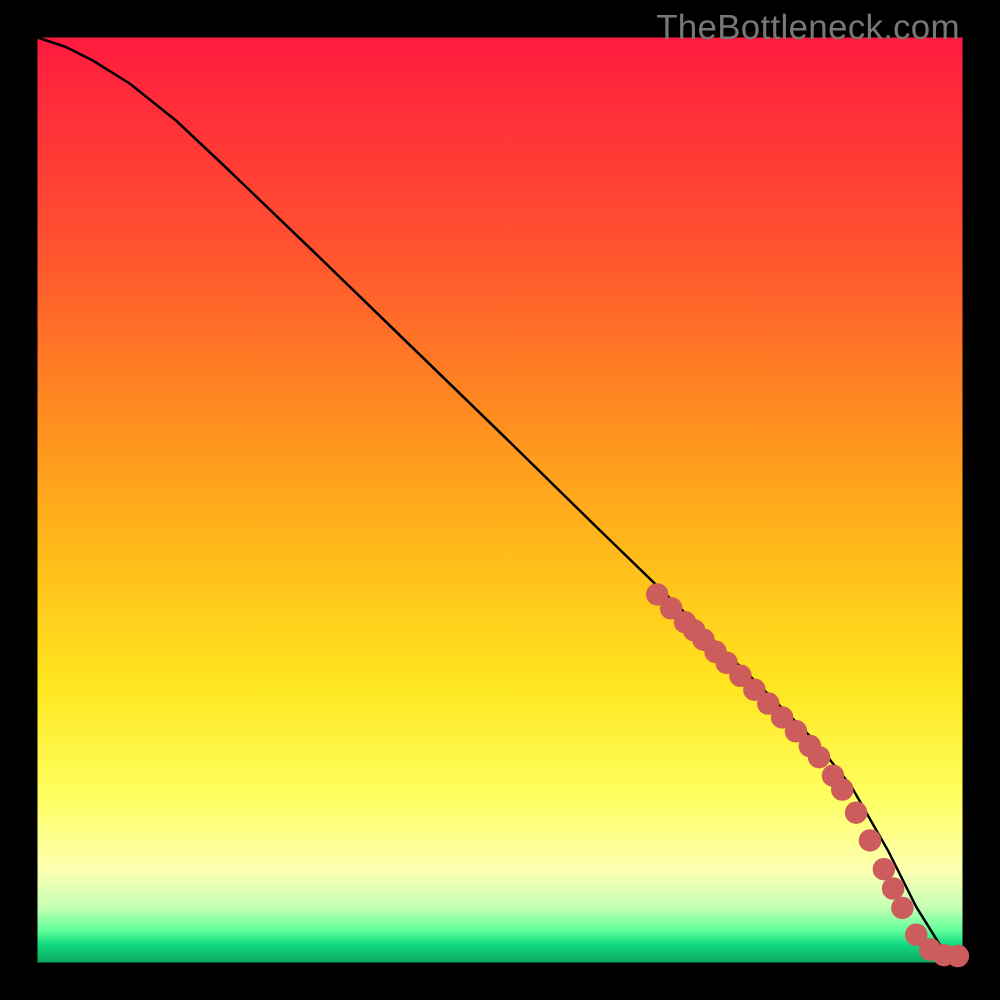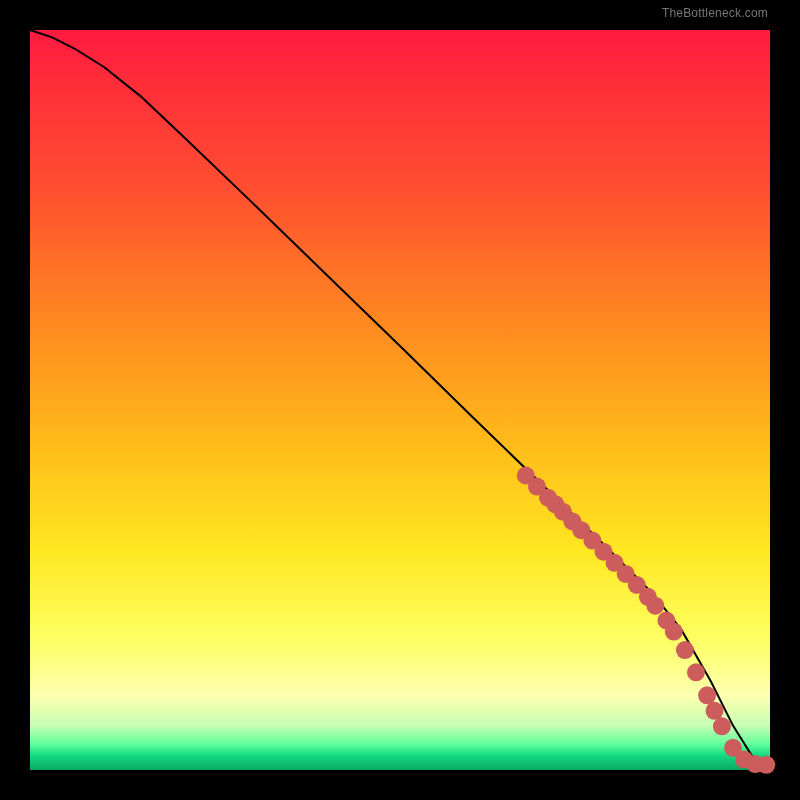--- a/index.html
+++ b/index.html
@@ -40,21 +40,21 @@
       #62ff9a 96.5%,
       #14db82 98%,
       #0aa85e 100%
     );
   }
   .watermark {
     position: absolute;
     top: 6px;
     right: 32px;
     color: #777777;
-    font-size: 12px;
+    font-size: 28px;
     letter-spacing: 0.2px;
     font-weight: 400;
     user-select: none;
   }
   svg.curve {
     position: absolute;
     left: 0;
     top: 0;
     width: 740px;
     height: 740px;

